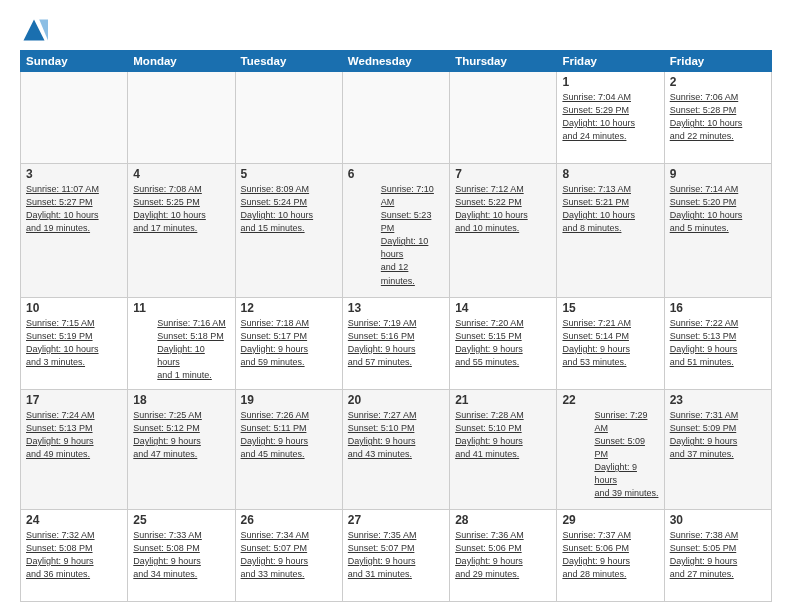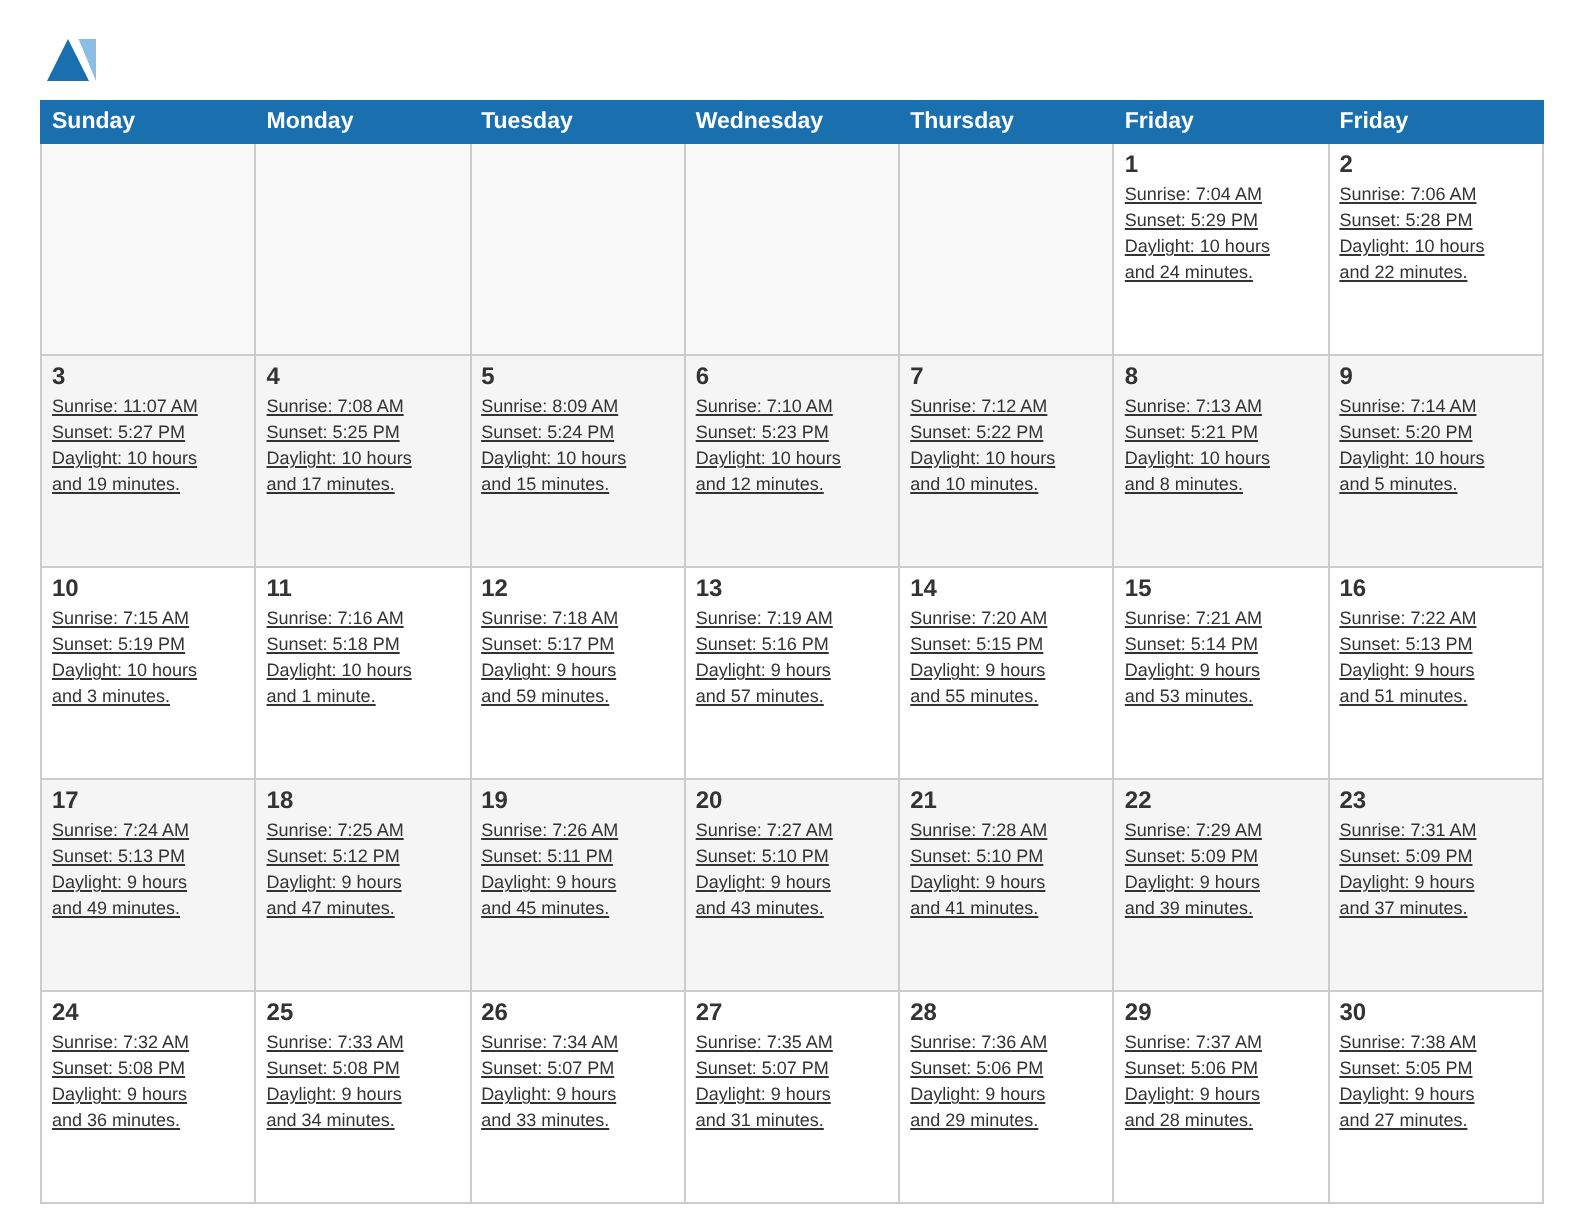--- a/index.html
+++ b/index.html
@@ -182,21 +182,21 @@
             </td>
             <td>
               <span class="day-num">5</span>
               <div class="day-detail" style="white-space: pre-line;">Sunrise: 8:09 AM
 Sunset: 5:24 PM
 Daylight: 10 hours
 and 15 minutes.</div>
             </td>
             <td>
               <span class="day-num">6</span>
-              <div class="day-detail" style="white-space: pre-line;">Sunrise: 7:10 AM
+              <div class="day-detail" style="white-space: pre-line; margin-left: 33px;">Sunrise: 7:10 AM
 Sunset: 5:23 PM
 Daylight: 10 hours
 and 12 minutes.</div>
             </td>
             <td>
               <span class="day-num">7</span>
               <div class="day-detail" style="white-space: pre-line;">Sunrise: 7:12 AM
 Sunset: 5:22 PM
 Daylight: 10 hours
 and 10 minutes.</div>
@@ -219,21 +219,21 @@
           <tr>
             <td>
               <span class="day-num">10</span>
               <div class="day-detail" style="white-space: pre-line;">Sunrise: 7:15 AM
 Sunset: 5:19 PM
 Daylight: 10 hours
 and 3 minutes.</div>
             </td>
             <td>
               <span class="day-num">11</span>
-              <div class="day-detail" style="white-space: pre-line;">Sunrise: 7:16 AM
+              <div class="day-detail" style="white-space: pre-line; margin-left: 24px;">Sunrise: 7:16 AM
 Sunset: 5:18 PM
 Daylight: 10 hours
 and 1 minute.</div>
             </td>
             <td>
               <span class="day-num">12</span>
               <div class="day-detail" style="white-space: pre-line;">Sunrise: 7:18 AM
 Sunset: 5:17 PM
 Daylight: 9 hours
 and 59 minutes.</div>
@@ -298,21 +298,21 @@
             </td>
             <td>
               <span class="day-num">21</span>
               <div class="day-detail" style="white-space: pre-line;">Sunrise: 7:28 AM
 Sunset: 5:10 PM
 Daylight: 9 hours
 and 41 minutes.</div>
             </td>
             <td>
               <span class="day-num">22</span>
-              <div class="day-detail" style="white-space: pre-line;">Sunrise: 7:29 AM
+              <div class="day-detail" style="white-space: pre-line; margin-left: 32px;">Sunrise: 7:29 AM
 Sunset: 5:09 PM
 Daylight: 9 hours
 and 39 minutes.</div>
             </td>
             <td>
               <span class="day-num">23</span>
               <div class="day-detail" style="white-space: pre-line;">Sunrise: 7:31 AM
 Sunset: 5:09 PM
 Daylight: 9 hours
 and 37 minutes.</div>

